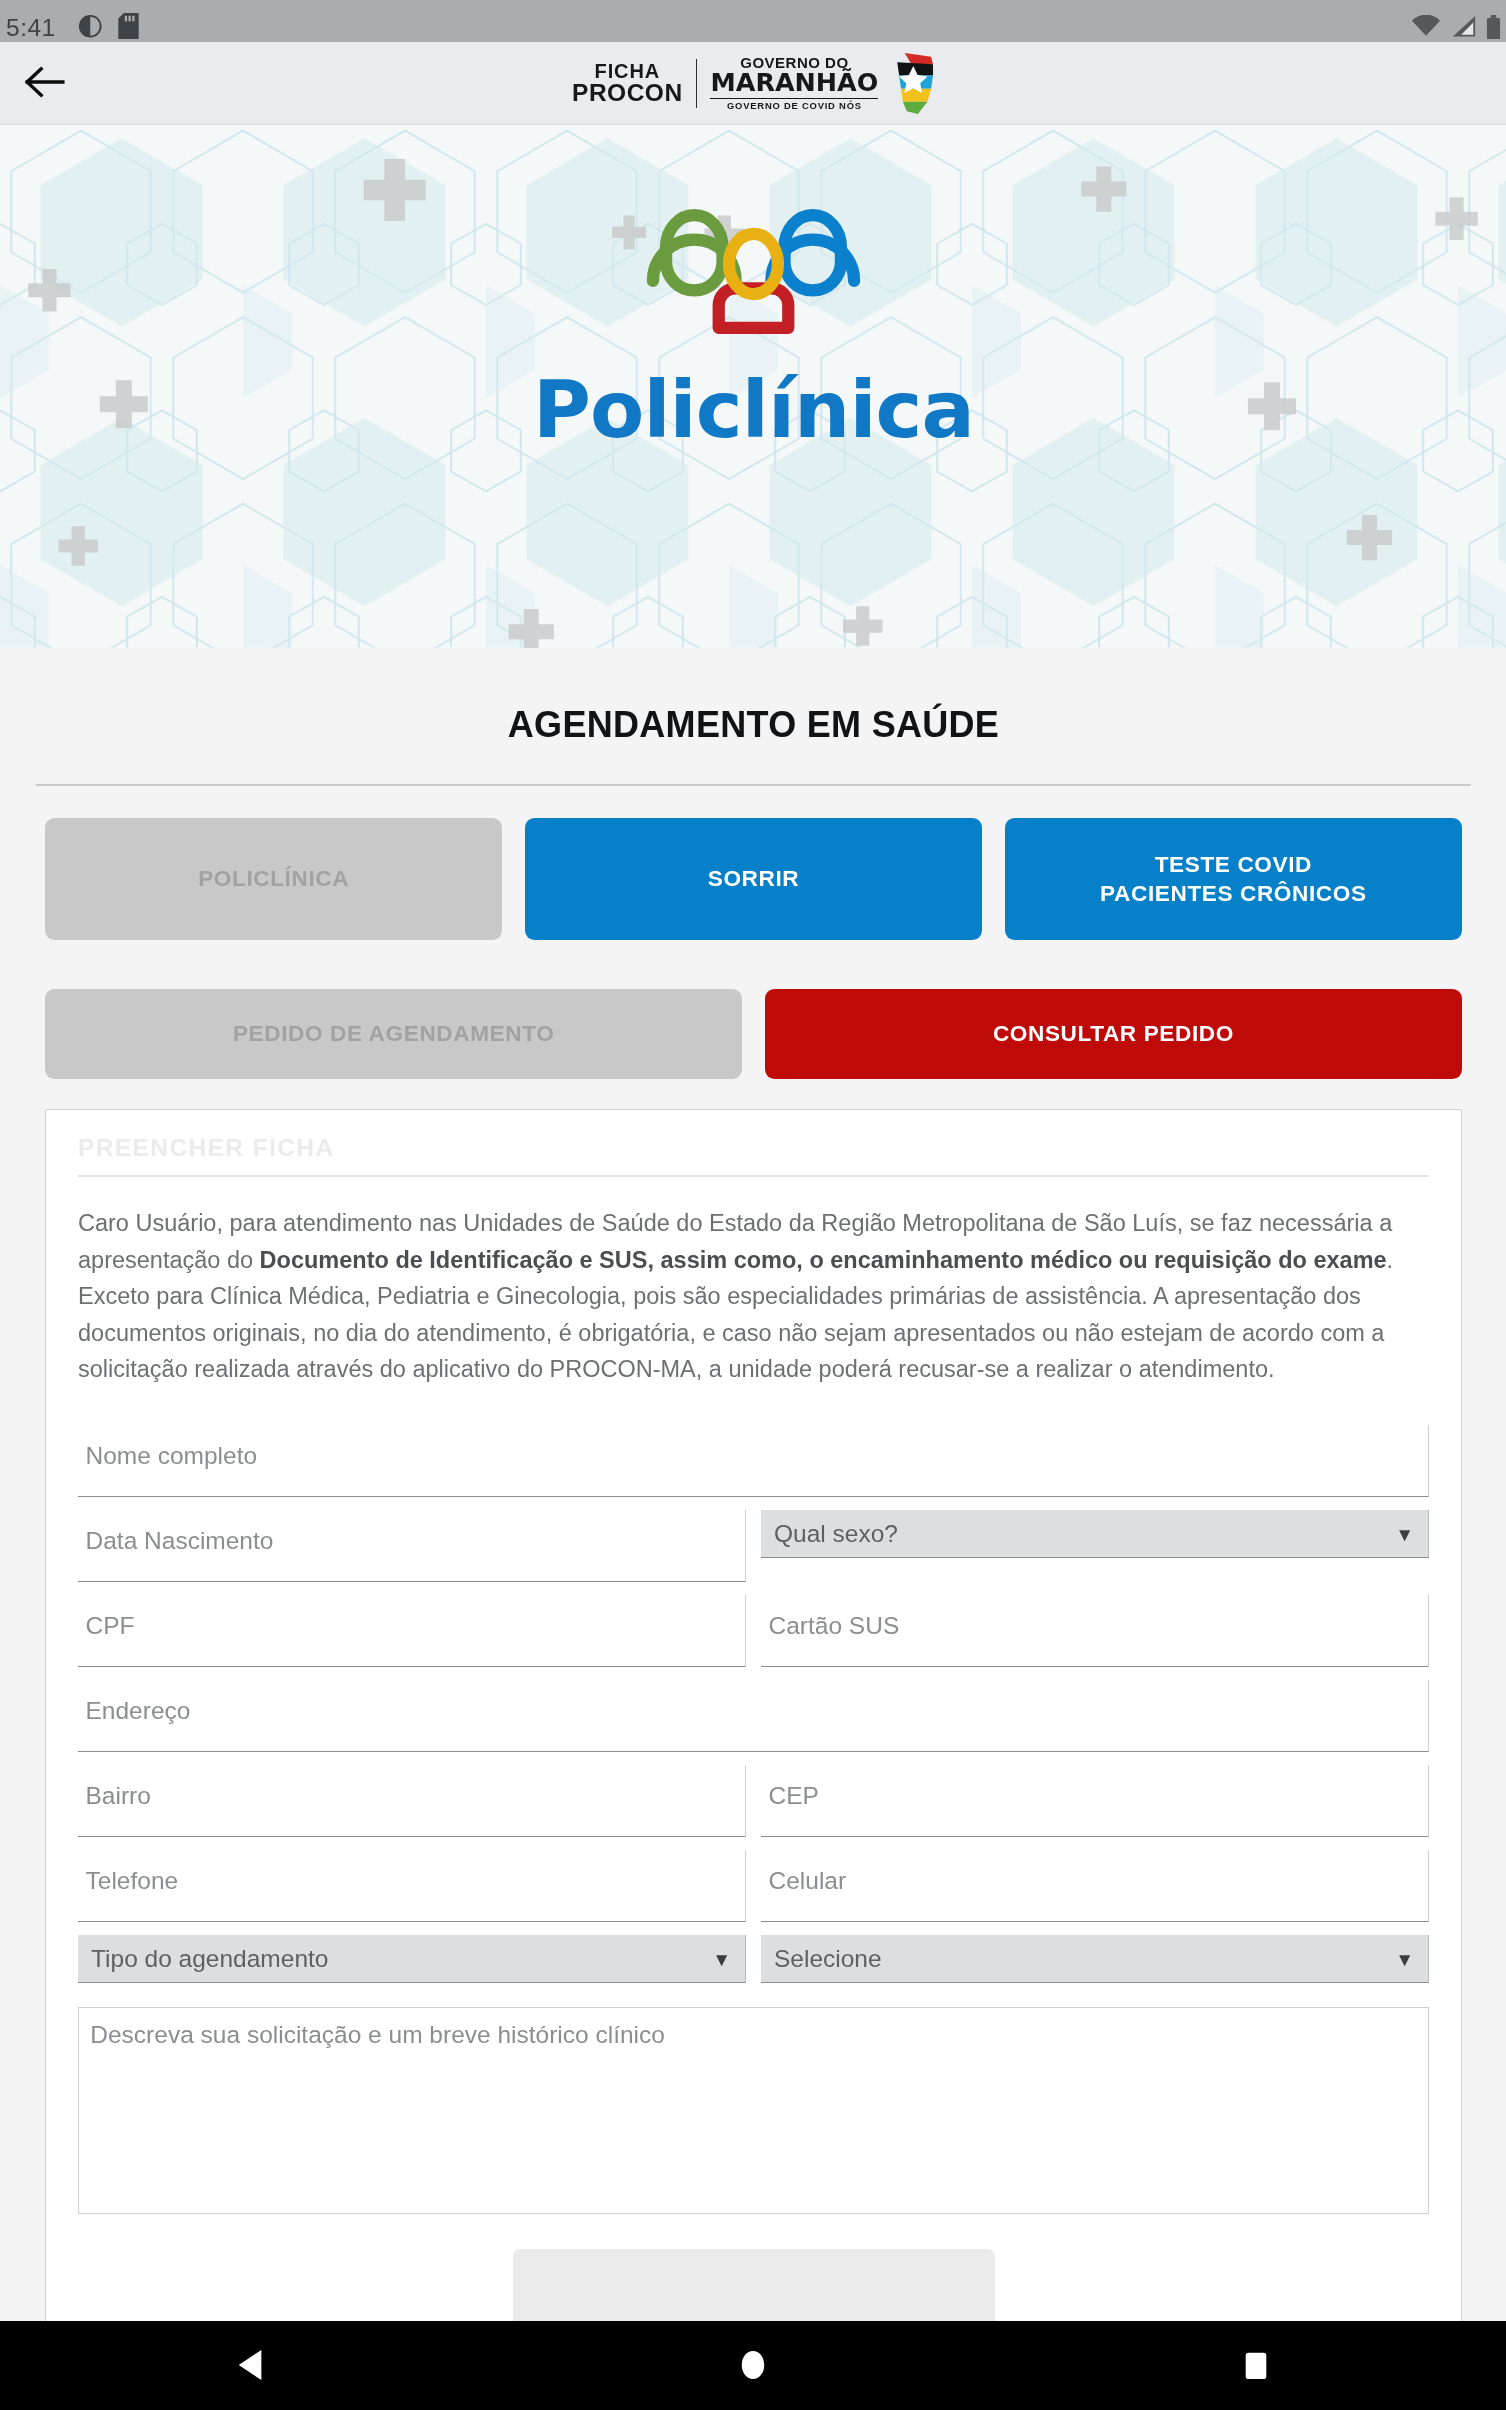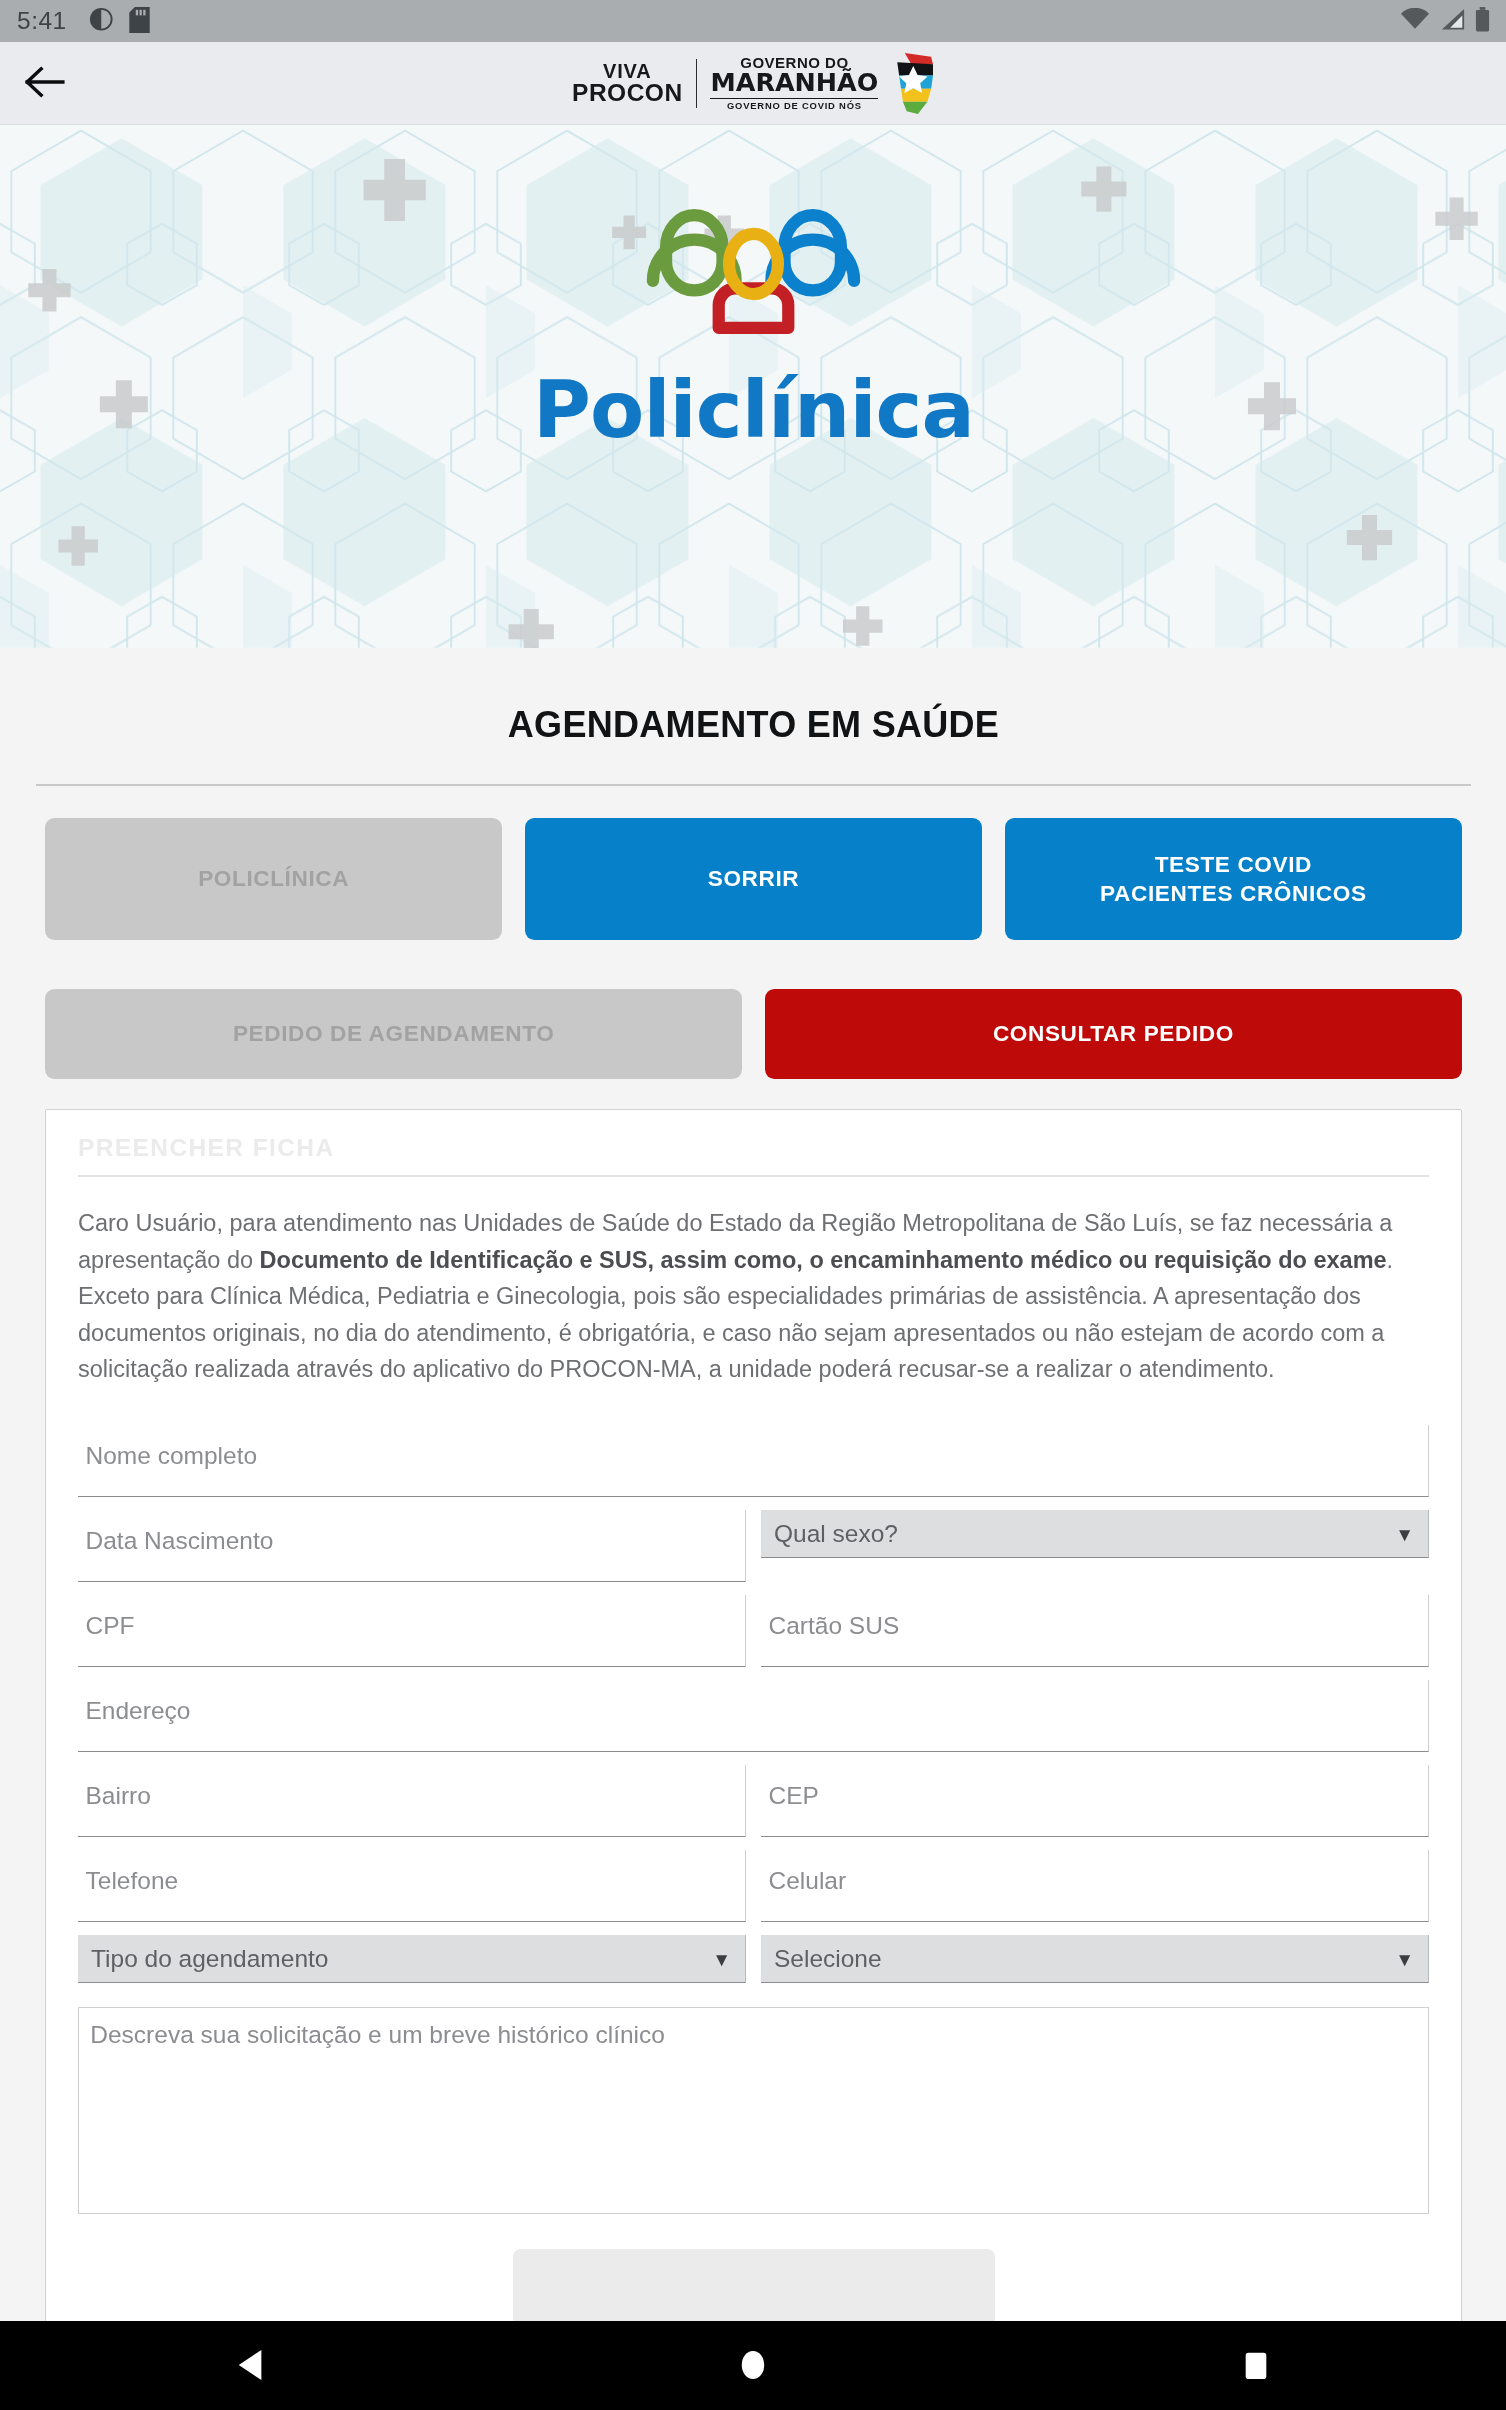--- a/index.html
+++ b/index.html
@@ -7,21 +7,21 @@
     width: 1507px; height: 2411px;
     font-family: "Liberation Sans", sans-serif;
     background: #ffffff;
     overflow: hidden;
   }
   .screen { position: relative; width: 1507px; height: 2411px; display: flex; flex-direction: column; }
 
   
   .statusbar {
     height: 42px; background: #a9adb0; flex: 0 0 42px;
-    display: flex; align-items: center; padding: 0 17px; color: #3e4347;
+    display: flex; align-items: flex-end; padding: 0 6px; color: #3e4347;
   }
   .sb-time { font-size: 24.5px; letter-spacing: 0.5px; color: #3e4347; }
   .sb-icons-left { display: flex; align-items: center; gap: 15px; margin-left: 22.6px; }
   .sb-spacer { flex: 1; }
   .sb-icons-right { display: flex; align-items: center; gap: 9.4px; }
 
   
   .appbar {
     height: 83px; flex: 0 0 83px; background: #eaebee;
     display: flex; align-items: center; position: relative;
@@ -193,21 +193,21 @@
   <div class="appbar">
     <div class="back-btn">
       <span>
         <svg width="40" height="32" viewBox="0 0 42 34">
             <path d="M2 17 L17 3 M2 17 L17 31 M2 17 H40" stroke="#0c0d0e" stroke-width="3.6" fill="none" stroke-linecap="square"></path>
           </svg>
       </span>
     </div>
     <div class="brand-wrap">
       <div class="brand-viva">
-        <div class="l1">VIVA</div>
+        <div class="l1">FICHA</div>
         <div class="l2">PROCON</div>
       </div>
       <div class="brand-div"></div>
       <div class="brand-gov">
         <div class="g1">GOVERNO DO</div>
         <div class="g2">MARANHÃO</div>
         <div class="g3">GOVERNO DE COVID NÓS</div>
       </div>
       <span class="brand-map">
         <svg viewBox="0 0 54 68" width="51" height="64">

